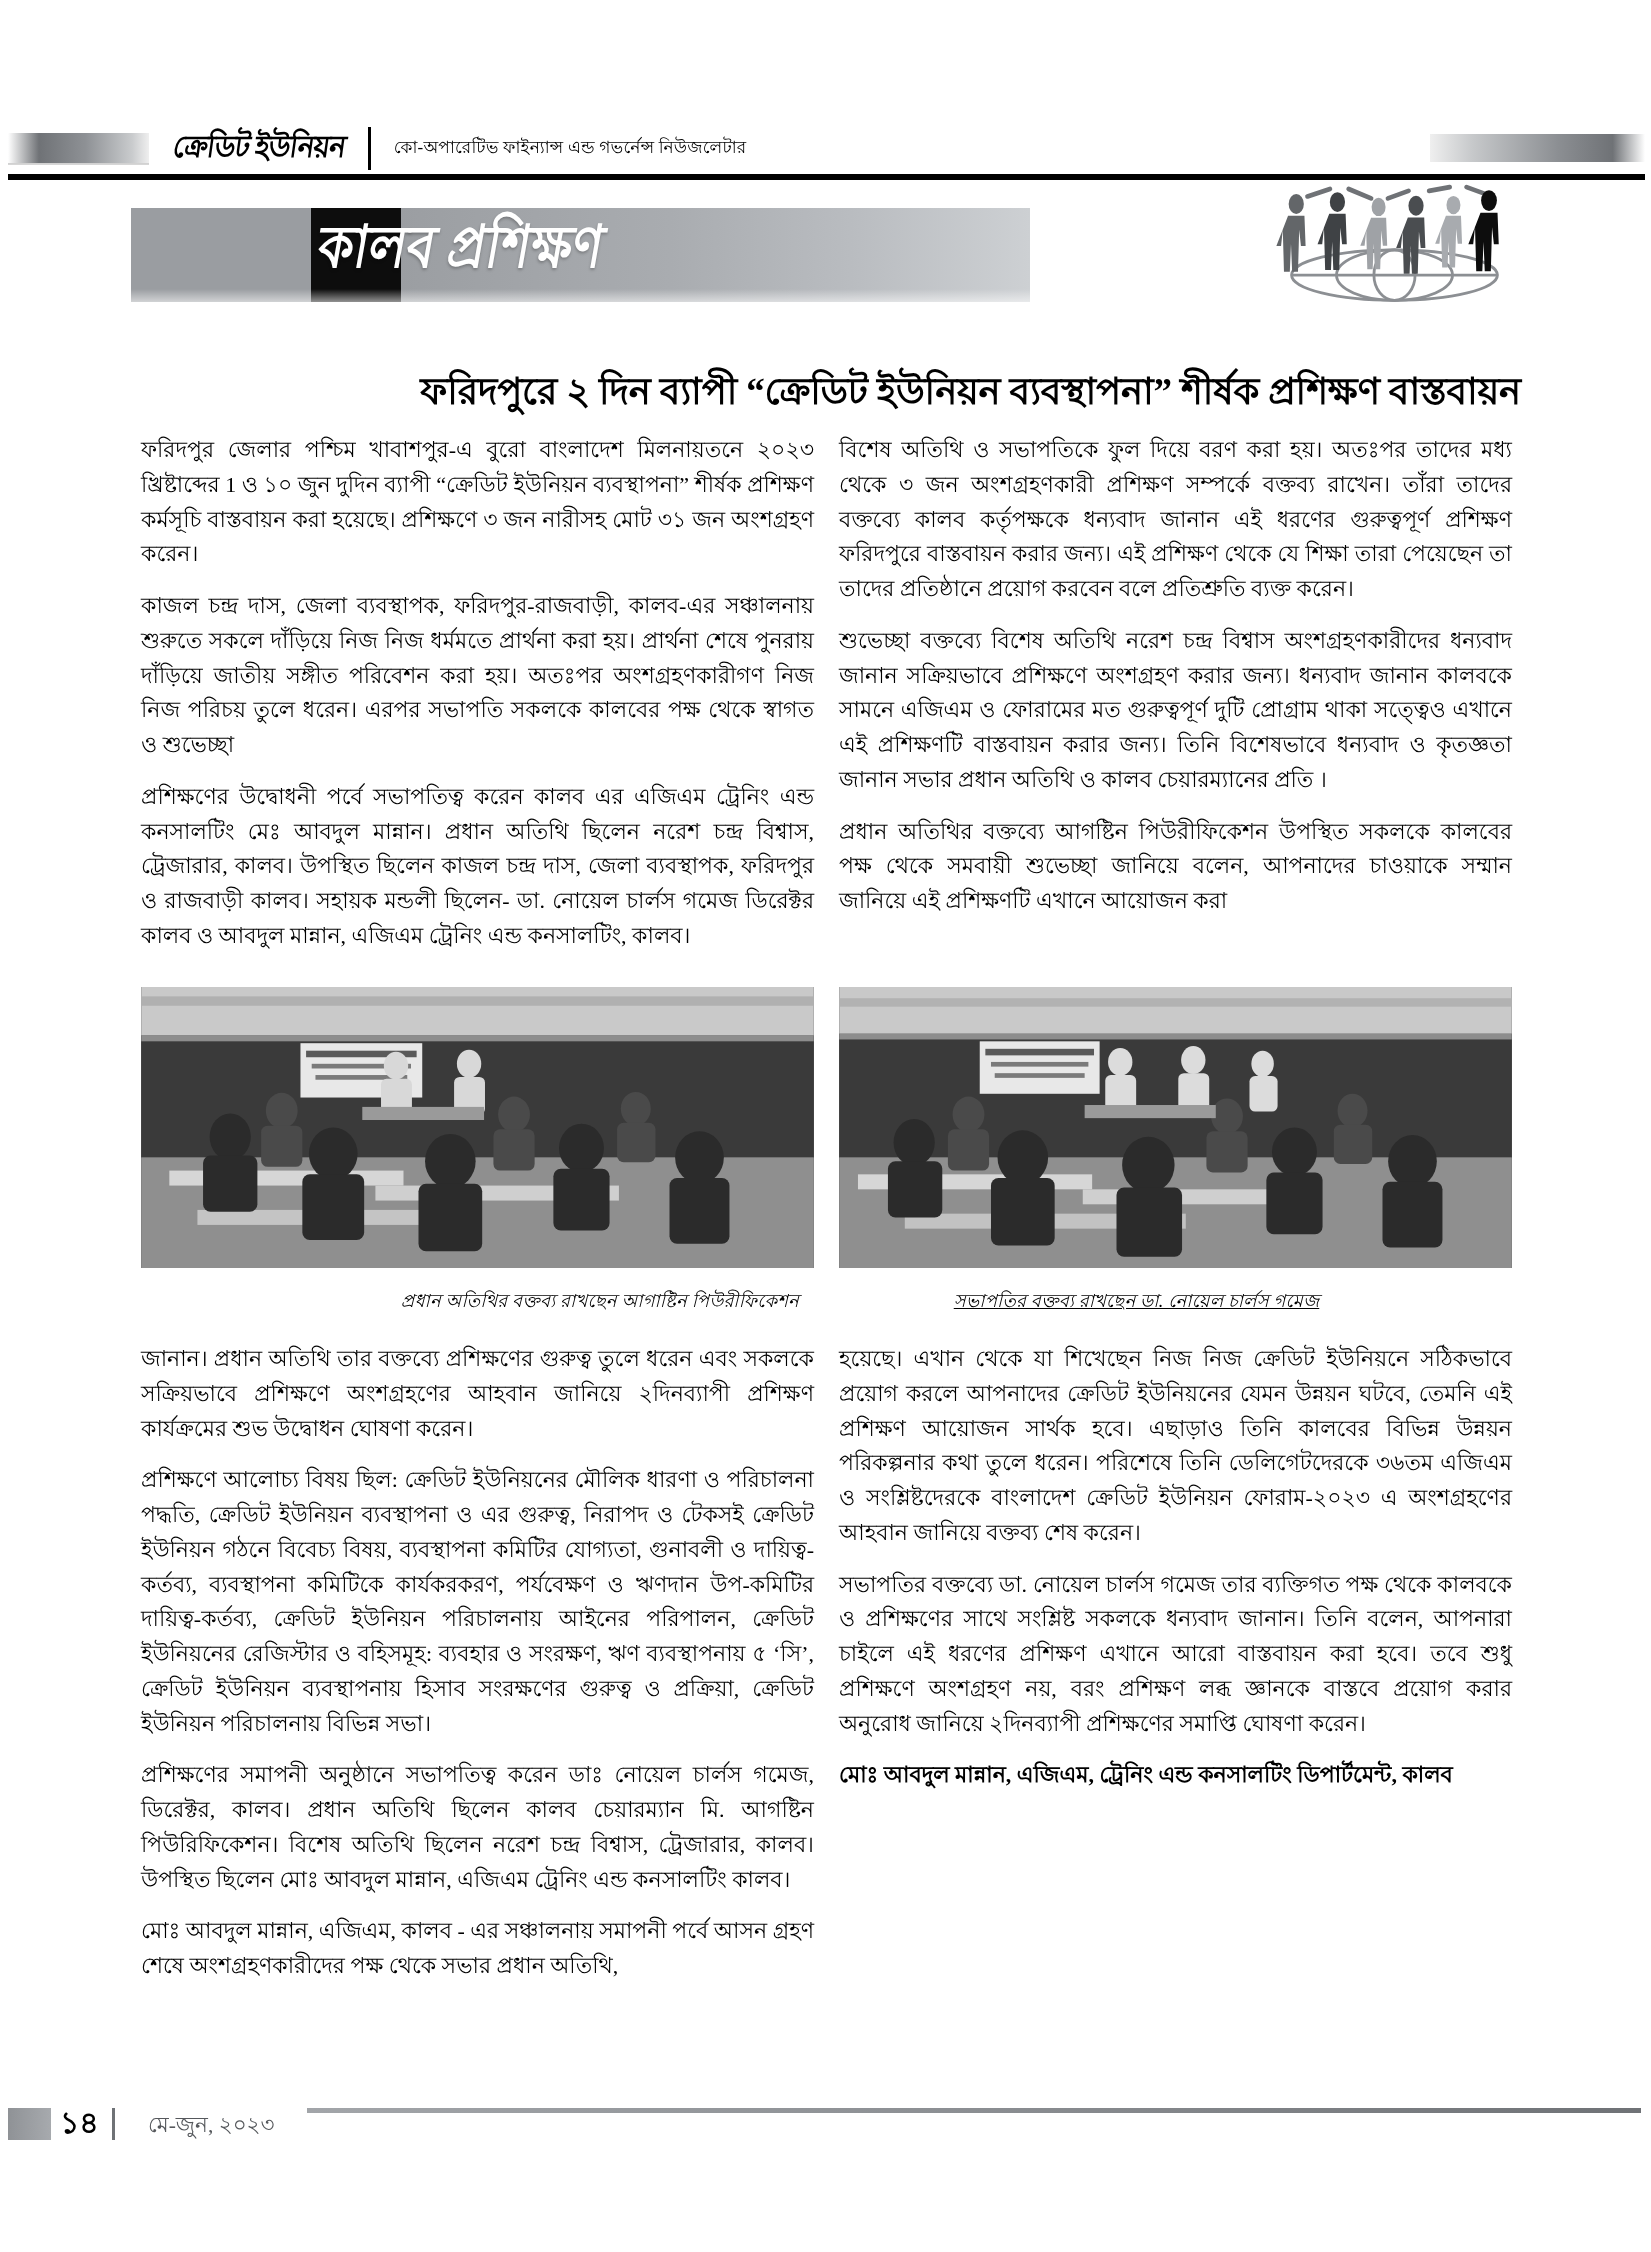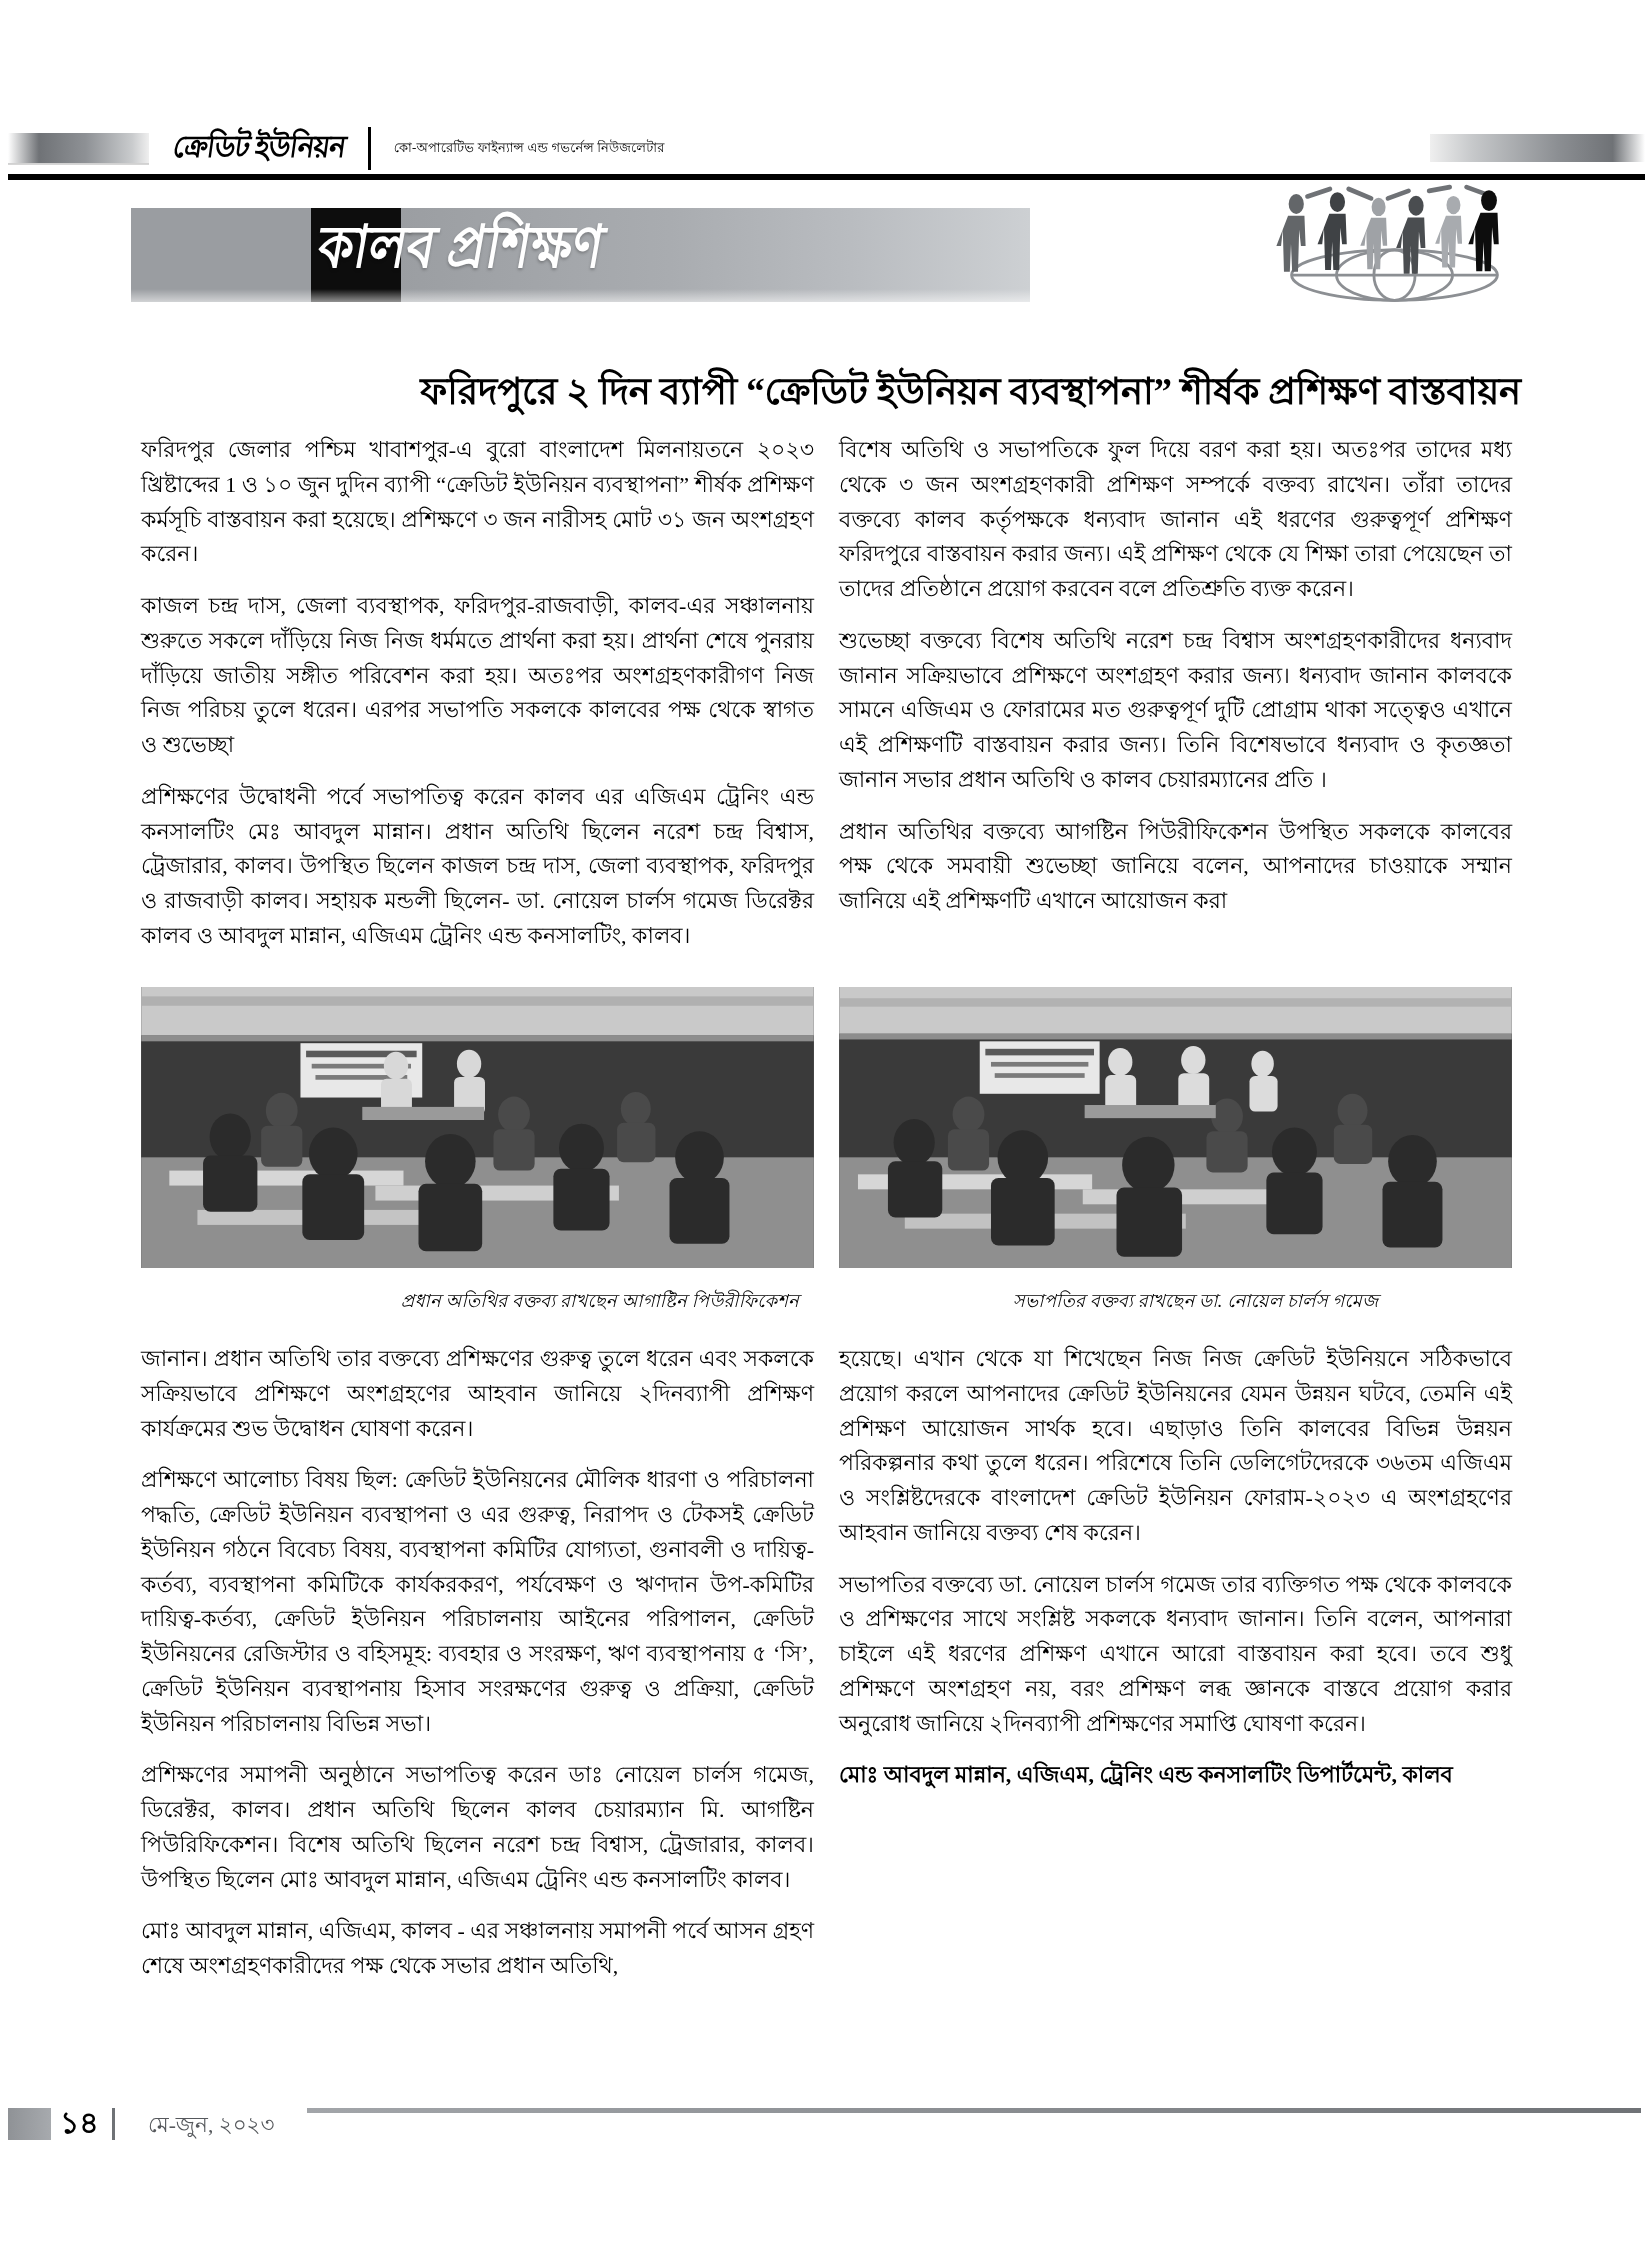--- a/index.html
+++ b/index.html
@@ -47,21 +47,21 @@
     transform: skewX(-8deg) scaleY(1.08);
     white-space: nowrap;
   }
   .masthead-divider {
     width: 2.8px;
     height: 43px;
     background: #000;
     margin: 0 22.5px 0 24px;
   }
   .masthead-tagline {
-    font-size: 13px;
+    font-size: 17px;
     white-space: nowrap;
     letter-spacing: 0.2px;
   }
   .masthead-bar-right {
     margin-left: auto;
     margin-right: 7.5px;
     width: 215px;
     height: 28px;
     background: linear-gradient(90deg,#efefef 0%, #c6c8ca 20%, #8b8e92 60%, #6f7276 85%, #ffffff 100%);
   }
@@ -166,21 +166,21 @@
   .caption {
     position: absolute;
     top: 1287px;
     width: 673px;
     text-align: center;
     font-size: 18px;
     font-style: italic;
     letter-spacing: 0.2px;
   }
   #caption-left  { left: 126px; text-align: right; }
-  #caption-right { left: 859px; }
+  #caption-right { left: 800px; text-decoration: underline; }
 
   
   .footer {
     position: absolute;
     left: 7.5px;
     right: 7.5px;
     top: 2108px;
     height: 37px;
     display: flex;
     align-items: flex-start;

